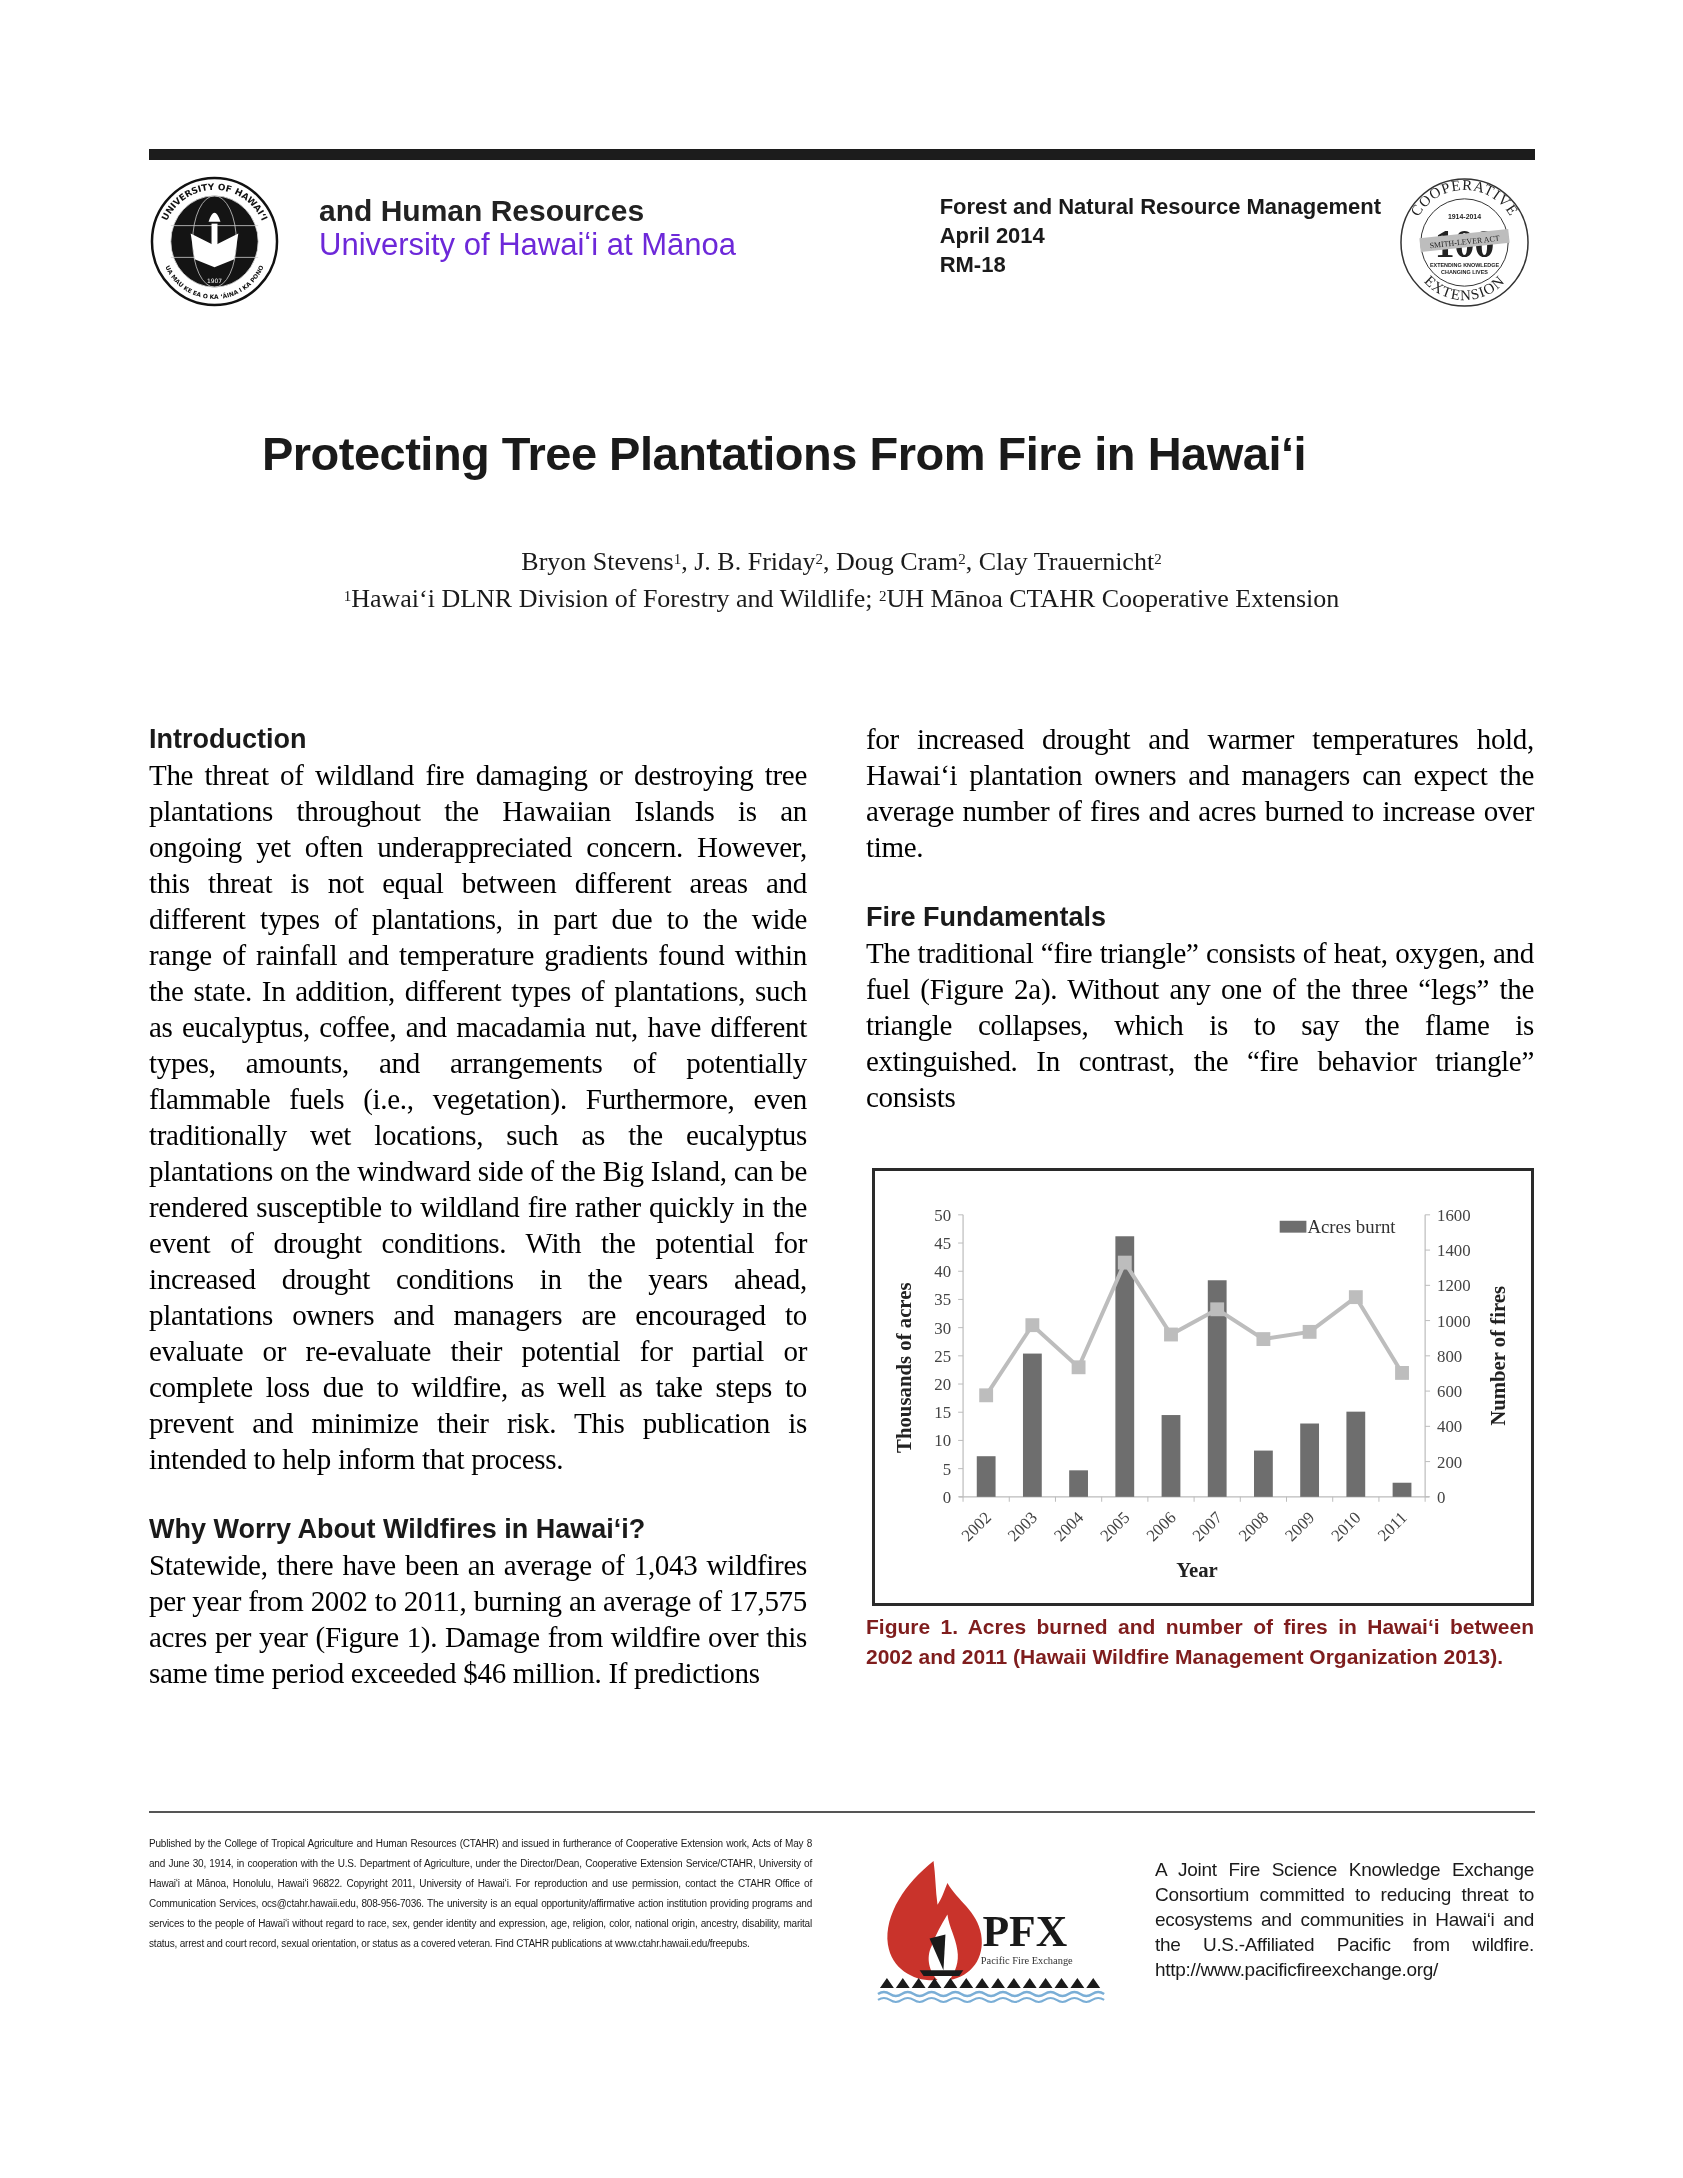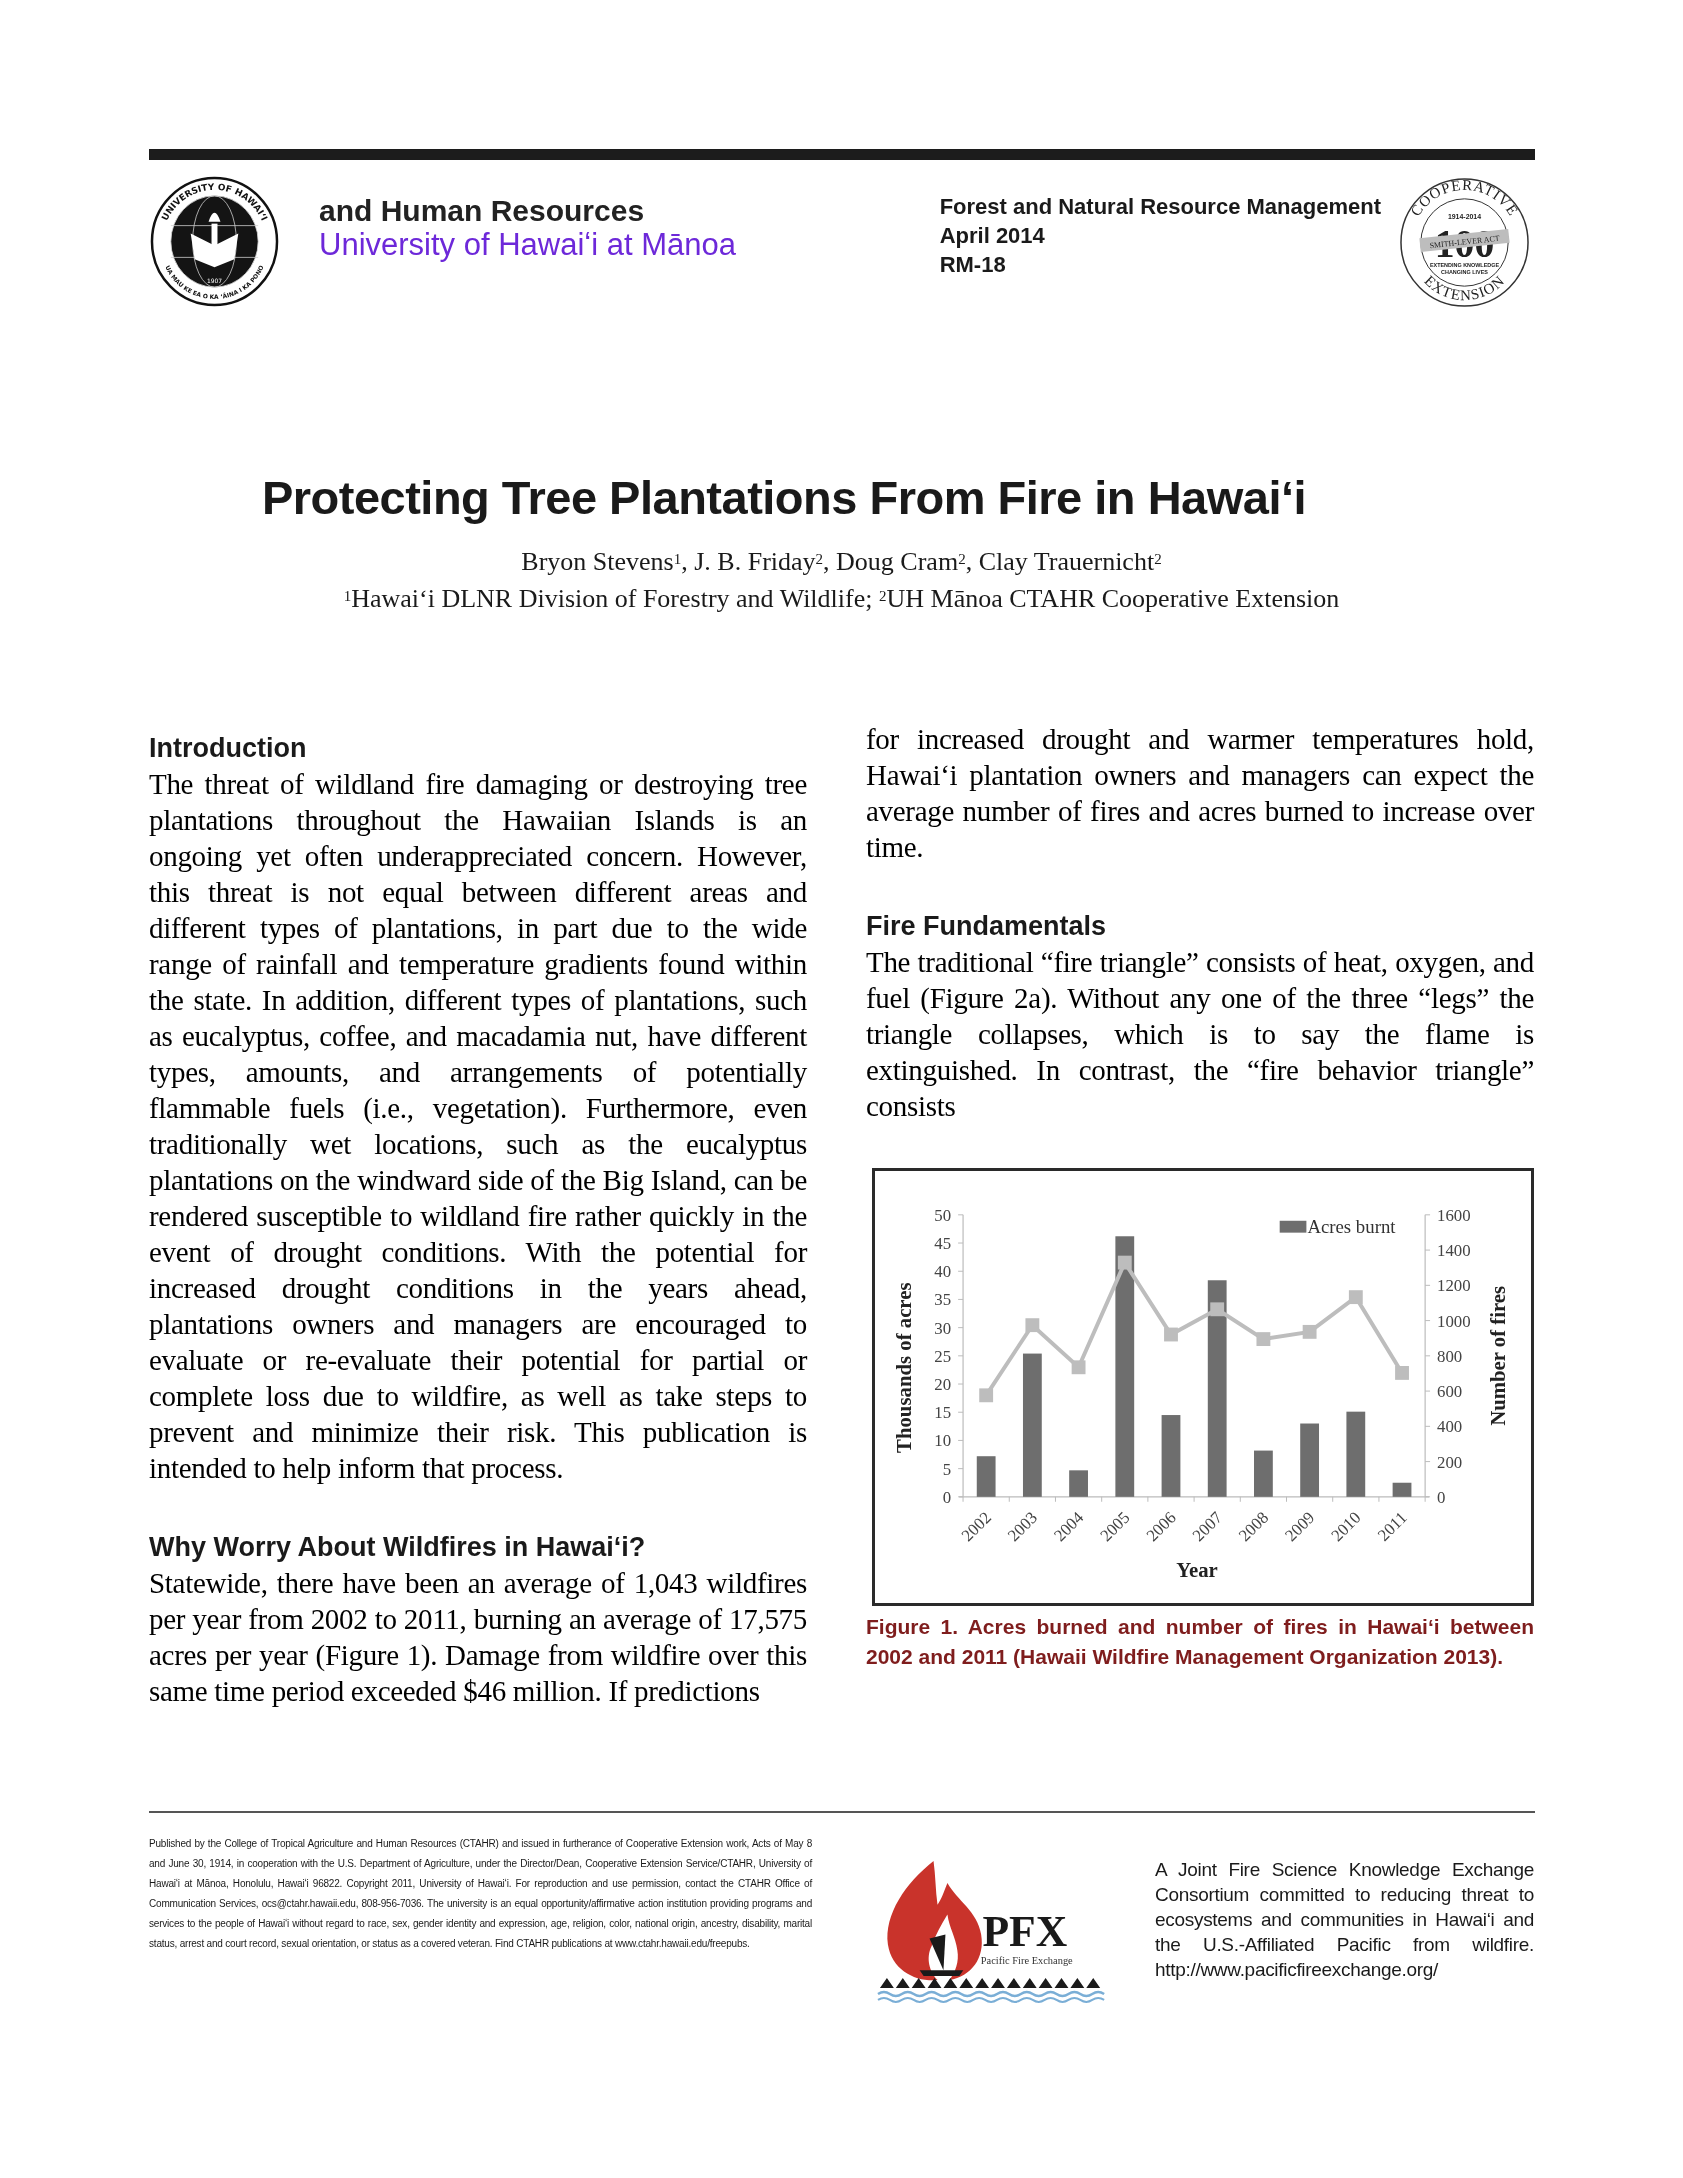--- a/index.html
+++ b/index.html
@@ -12,28 +12,28 @@
 
   #seal { left:149px; top:176px; width:131px; height:131px; }
   #college { left:319px; top:194px; }
   #college .l1, #college .l2 { font-size:30px; font-weight:bold; line-height:34px; color:#222; }
   #college .l3 { font-size:31px; line-height:34px; color:#6d28d9; }
 
   #series { right:302px; top:192px; }
   #series div { font-size:22px; font-weight:bold; line-height:29px; color:#1a1a1a; }
   #centennial { left:1398px; top:176px; width:133px; height:133px; }
 
-  #title { left:0; width:1568px; top:426px; text-align:center; font-size:47px; font-weight:bold; letter-spacing:-0.5px; color:#1a1a1a;margin-top:44px; }
+  #title { left:0; width:1568px; top:426px; text-align:center; font-size:47px; font-weight:bold; letter-spacing:-0.5px; color:#1a1a1a; }
   #authors { left:0; width:1683px; top:543px; text-align:center; font-size:26px; line-height:37px; }
   sup { font-size:15px; vertical-align:top; position:relative; top:-2px; }
 
   .col { width:658px; }
   #colL { left:149px; top:721px; }
   #colR { left:866px; top:721px; width:668px; }
-  .h { font-size:27px; font-weight:bold; line-height:36px; color:#1a1a1a;margin-top:9px; }
+  .h { font-size:27px; font-weight:bold; line-height:36px; color:#1a1a1a; }
   .p { font-size:29px; line-height:36px; text-align:justify; text-align-last:left; color:#000000; letter-spacing:-0.3px; }
   .gap { height:34px; }
 
   #chartbox { left:872px; top:1168px; width:656px; height:432px; border:3px solid #2a2a2a; background:#fff; }
   #chartsvg { position:absolute; left:0; top:0; }
   #caption { left:866px; top:1612px; width:668px; font-size:21px; font-weight:bold; line-height:30px; text-align:justify; text-align-last:left; color:#7f1d1d; }
 
   #footrule { left:149px; top:1811px; width:1386px; height:2px; background:#555; }
   #pubnote { left:149px; top:1834px; width:663px; font-size:10px; line-height:20px; text-align:justify; text-align-last:left; color:#1a1a1a; letter-spacing:-0.2px; }
   #pfxlogo { left:876px; top:1855px; width:246px; height:149px; }

